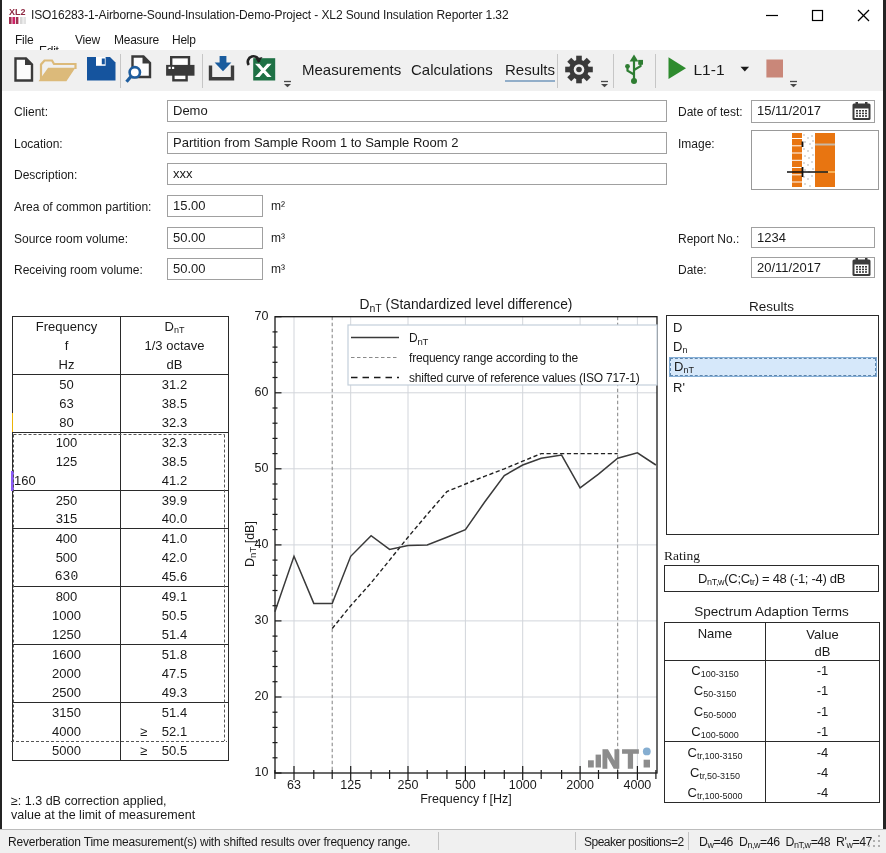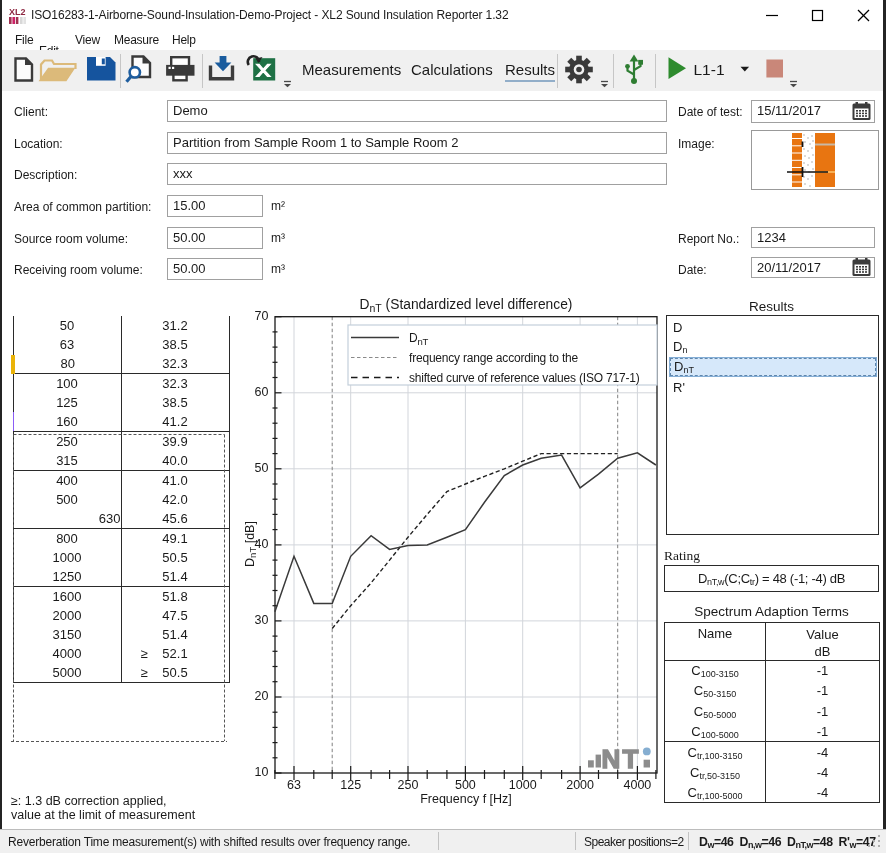--- a/index.html
+++ b/index.html
@@ -243,62 +243,66 @@
   </g>
 </svg>
 
 <div class="abs" style="left:11px;top:316px;width:216px;">
 <table style="border-collapse:collapse;width:216px;font-size:13px;table-layout:fixed;" cellspacing="0">
 <colgroup>
         <col style="width:108px">
         <col style="width:108px">
       </colgroup>
 <tbody>
+        <tr style="height:58px;">
+          <td style="border:1px solid #2a2a2a;text-align:center;vertical-align:middle;line-height:19px;">Frequency<br>f<br>Hz</td>
+          <td style="border:1px solid #2a2a2a;text-align:center;vertical-align:middle;line-height:19px;">D<sub>nT</sub><br>1/3 octave<br>dB</td>
+        </tr>
 <tr>
           <td style="border-left:1px solid #2a2a2a;border-right:1px solid #2a2a2a;text-align:center;padding:0;height:19.3px;">50</td>
           <td style="border-right:1px solid #2a2a2a;text-align:center;padding:0;height:19.3px;">31.2</td>
         </tr>
 <tr>
           <td style="border-left:1px solid #2a2a2a;border-right:1px solid #2a2a2a;text-align:center;padding:0;height:19.3px;">63</td>
           <td style="border-right:1px solid #2a2a2a;text-align:center;padding:0;height:19.3px;">38.5</td>
         </tr>
 <tr>
-          <td style="border-left:4px solid #eab308;border-right:1px solid #2a2a2a;border-bottom:1px solid #2a2a2a;text-align:center;padding:0;height:19.3px;">80</td>
+          <td style="border-left:1px solid #eab308;border-right:1px solid #2a2a2a;border-bottom:1px solid #2a2a2a;text-align:center;padding:0;height:19.3px;">80</td>
           <td style="border-right:1px solid #2a2a2a;border-bottom:1px solid #2a2a2a;text-align:center;padding:0;height:19.3px;">32.3</td>
         </tr>
 <tr>
           <td style="border-left:1px solid #2a2a2a;border-right:1px solid #2a2a2a;text-align:center;padding:0;height:19.3px;">100</td>
           <td style="border-right:1px solid #2a2a2a;text-align:center;padding:0;height:19.3px;">32.3</td>
         </tr>
 <tr>
           <td style="border-left:1px solid #2a2a2a;border-right:1px solid #2a2a2a;text-align:center;padding:0;height:19.3px;">125</td>
           <td style="border-right:1px solid #2a2a2a;text-align:center;padding:0;height:19.3px;">38.5</td>
         </tr>
 <tr>
-          <td style="border-left:1px solid #8b5cf6;border-right:1px solid #2a2a2a;border-bottom:1px solid #2a2a2a;text-align:center;padding:0;height:19.3px;">160</td>
+          <td style="border-left:3px solid #8b5cf6;border-right:1px solid #2a2a2a;border-bottom:1px solid #2a2a2a;text-align:left;padding:0;height:19.3px;">160</td>
           <td style="border-right:1px solid #2a2a2a;border-bottom:1px solid #2a2a2a;text-align:center;padding:0;height:19.3px;">41.2</td>
         </tr>
 <tr>
           <td style="border-left:1px solid #2a2a2a;border-right:1px solid #2a2a2a;text-align:center;padding:0;height:19.3px;">250</td>
           <td style="border-right:1px solid #2a2a2a;text-align:center;padding:0;height:19.3px;">39.9</td>
         </tr>
 <tr>
           <td style="border-left:1px solid #2a2a2a;border-right:1px solid #2a2a2a;border-bottom:1px solid #2a2a2a;text-align:center;padding:0;height:19.3px;">315</td>
           <td style="border-right:1px solid #2a2a2a;border-bottom:1px solid #2a2a2a;text-align:center;padding:0;height:19.3px;">40.0</td>
         </tr>
 <tr>
           <td style="border-left:1px solid #2a2a2a;border-right:1px solid #2a2a2a;text-align:center;padding:0;height:19.3px;">400</td>
           <td style="border-right:1px solid #2a2a2a;text-align:center;padding:0;height:19.3px;">41.0</td>
         </tr>
 <tr>
           <td style="border-left:1px solid #2a2a2a;border-right:1px solid #2a2a2a;text-align:center;padding:0;height:19.3px;">500</td>
           <td style="border-right:1px solid #2a2a2a;text-align:center;padding:0;height:19.3px;">42.0</td>
         </tr>
 <tr>
-          <td style="border-left:1px solid #2a2a2a;border-right:1px solid #2a2a2a;border-bottom:1px solid #2a2a2a;text-align:right;padding:0;height:19.3px;">630</td>
+          <td style="border-left:1px solid #2a2a2a;border-right:1px solid #2a2a2a;border-bottom:1px solid #2a2a2a;text-align:center;padding:0;height:19.3px;font-family:Liberation Mono, monospace;">630</td>
           <td style="border-right:1px solid #2a2a2a;border-bottom:1px solid #2a2a2a;text-align:center;padding:0;height:19.3px;">45.6</td>
         </tr>
 <tr>
           <td style="border-left:1px solid #2a2a2a;border-right:1px solid #2a2a2a;text-align:center;padding:0;height:19.3px;">800</td>
           <td style="border-right:1px solid #2a2a2a;text-align:center;padding:0;height:19.3px;">49.1</td>
         </tr>
 <tr>
           <td style="border-left:1px solid #2a2a2a;border-right:1px solid #2a2a2a;text-align:center;padding:0;height:19.3px;">1000</td>
           <td style="border-right:1px solid #2a2a2a;text-align:center;padding:0;height:19.3px;">50.5</td>
         </tr>
@@ -306,20 +310,24 @@
           <td style="border-left:1px solid #2a2a2a;border-right:1px solid #2a2a2a;border-bottom:1px solid #2a2a2a;text-align:center;padding:0;height:19.3px;">1250</td>
           <td style="border-right:1px solid #2a2a2a;border-bottom:1px solid #2a2a2a;text-align:center;padding:0;height:19.3px;">51.4</td>
         </tr>
 <tr>
           <td style="border-left:1px solid #2a2a2a;border-right:1px solid #2a2a2a;text-align:center;padding:0;height:19.3px;">1600</td>
           <td style="border-right:1px solid #2a2a2a;text-align:center;padding:0;height:19.3px;">51.8</td>
         </tr>
 <tr>
           <td style="border-left:1px solid #2a2a2a;border-right:1px solid #2a2a2a;text-align:center;padding:0;height:19.3px;">2000</td>
           <td style="border-right:1px solid #2a2a2a;text-align:center;padding:0;height:19.3px;">47.5</td>
+        </tr>
+<tr>
+          <td style="border-left:1px solid #2a2a2a;border-right:1px solid #2a2a2a;border-bottom:1px solid #2a2a2a;text-align:center;padding:0;height:19.3px;">2500</td>
+          <td style="border-right:1px solid #2a2a2a;border-bottom:1px solid #2a2a2a;text-align:center;padding:0;height:19.3px;">49.3</td>
         </tr>
 <tr>
           <td style="border-left:1px solid #2a2a2a;border-right:1px solid #2a2a2a;text-align:center;padding:0;height:19.3px;">3150</td>
           <td style="border-right:1px solid #2a2a2a;text-align:center;padding:0;height:19.3px;">51.4</td>
         </tr>
 <tr>
           <td style="border-left:1px solid #2a2a2a;border-right:1px solid #2a2a2a;text-align:center;padding:0;height:19.3px;">4000</td>
           <td style="border-right:1px solid #2a2a2a;text-align:center;padding:0;height:19.3px;position:relative;"><span style="position:absolute;left:19px;top:2px;">≥</span>52.1</td>
         </tr>
 <tr>
@@ -505,21 +513,21 @@
     </table>
 </div>
 
 <div class="abs" style="left:0;top:829px;width:886px;height:24px;background:#f0f0f0;border-top:1px solid #bcbcbc;"></div>
 <div class="lbl" style="left:8px;top:835px;letter-spacing:-0.2px;">Reverberation Time measurement(s) with shifted results over frequency range.</div>
 <div class="abs" style="left:438px;top:832px;width:1px;height:18px;background:#c2c2c2;"></div>
 <div class="lbl" style="left:455px;top:873px;letter-spacing:-0.5px;">ISO 16283-1 (Airborne)</div>
 <div class="abs" style="left:575px;top:832px;width:1px;height:18px;background:#c2c2c2;"></div>
 <div class="lbl" style="left:584px;top:835px;letter-spacing:-0.5px;">Speaker positions=2</div>
 <div class="abs" style="left:688px;top:832px;width:1px;height:18px;background:#c2c2c2;"></div>
-<div class="lbl" style="left:699px;top:835px;font-size:12.3px;letter-spacing:-0.45px;font-weight:bold;">D<sub>w</sub>=46&nbsp; D<sub>n,w</sub>=46&nbsp; D<sub>nT,w</sub>=48&nbsp; R'<sub>w</sub>=47</div>
+<div class="lbl" style="left:699px;top:835px;font-size:12.3px;letter-spacing:-0.45px;">D<sub>w</sub>=46&nbsp; D<sub>n,w</sub>=46&nbsp; D<sub>nT,w</sub>=48&nbsp; R'<sub>w</sub>=47</div>
 <svg class="abs" style="left:866px;top:835px;" width="16" height="16">
   <g fill="#b0b0b0">
     <rect x="12" y="0" width="2" height="2"></rect>
       <rect x="12" y="5" width="2" height="2"></rect>
       <rect x="12" y="10" width="2" height="2"></rect>
     <rect x="7" y="5" width="2" height="2"></rect>
       <rect x="7" y="10" width="2" height="2"></rect>
     <rect x="2" y="10" width="2" height="2"></rect>
   </g>
 </svg>

